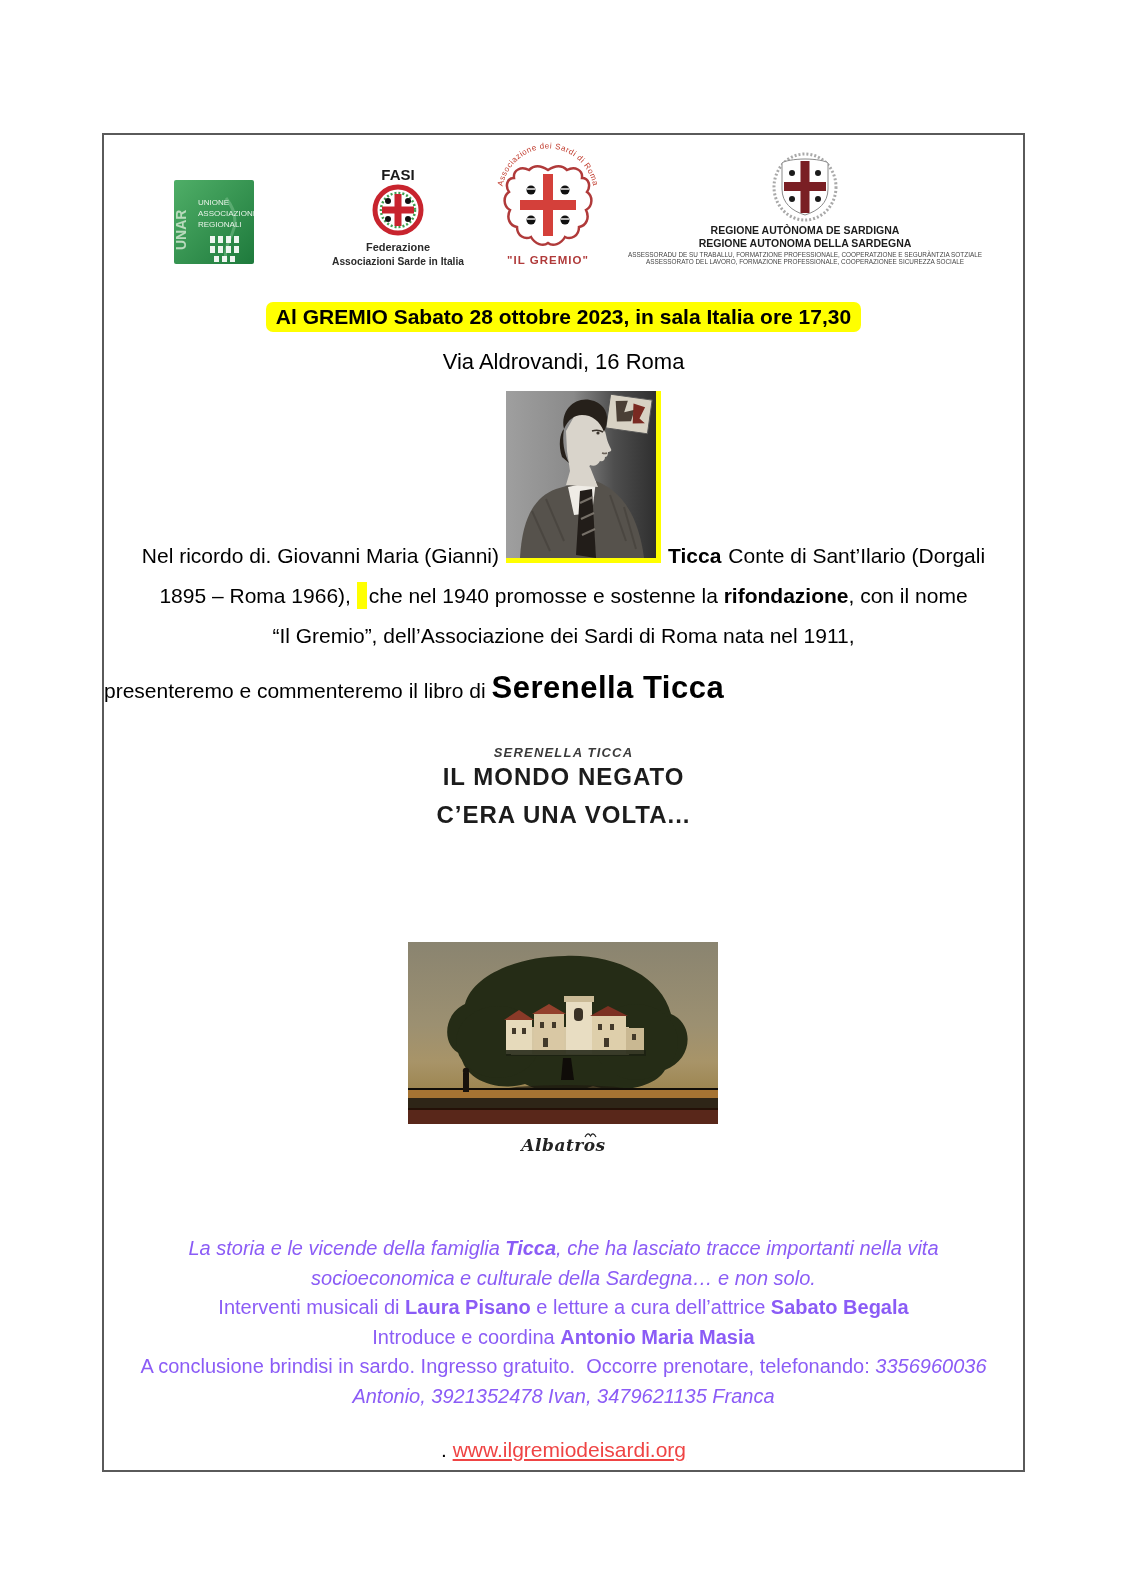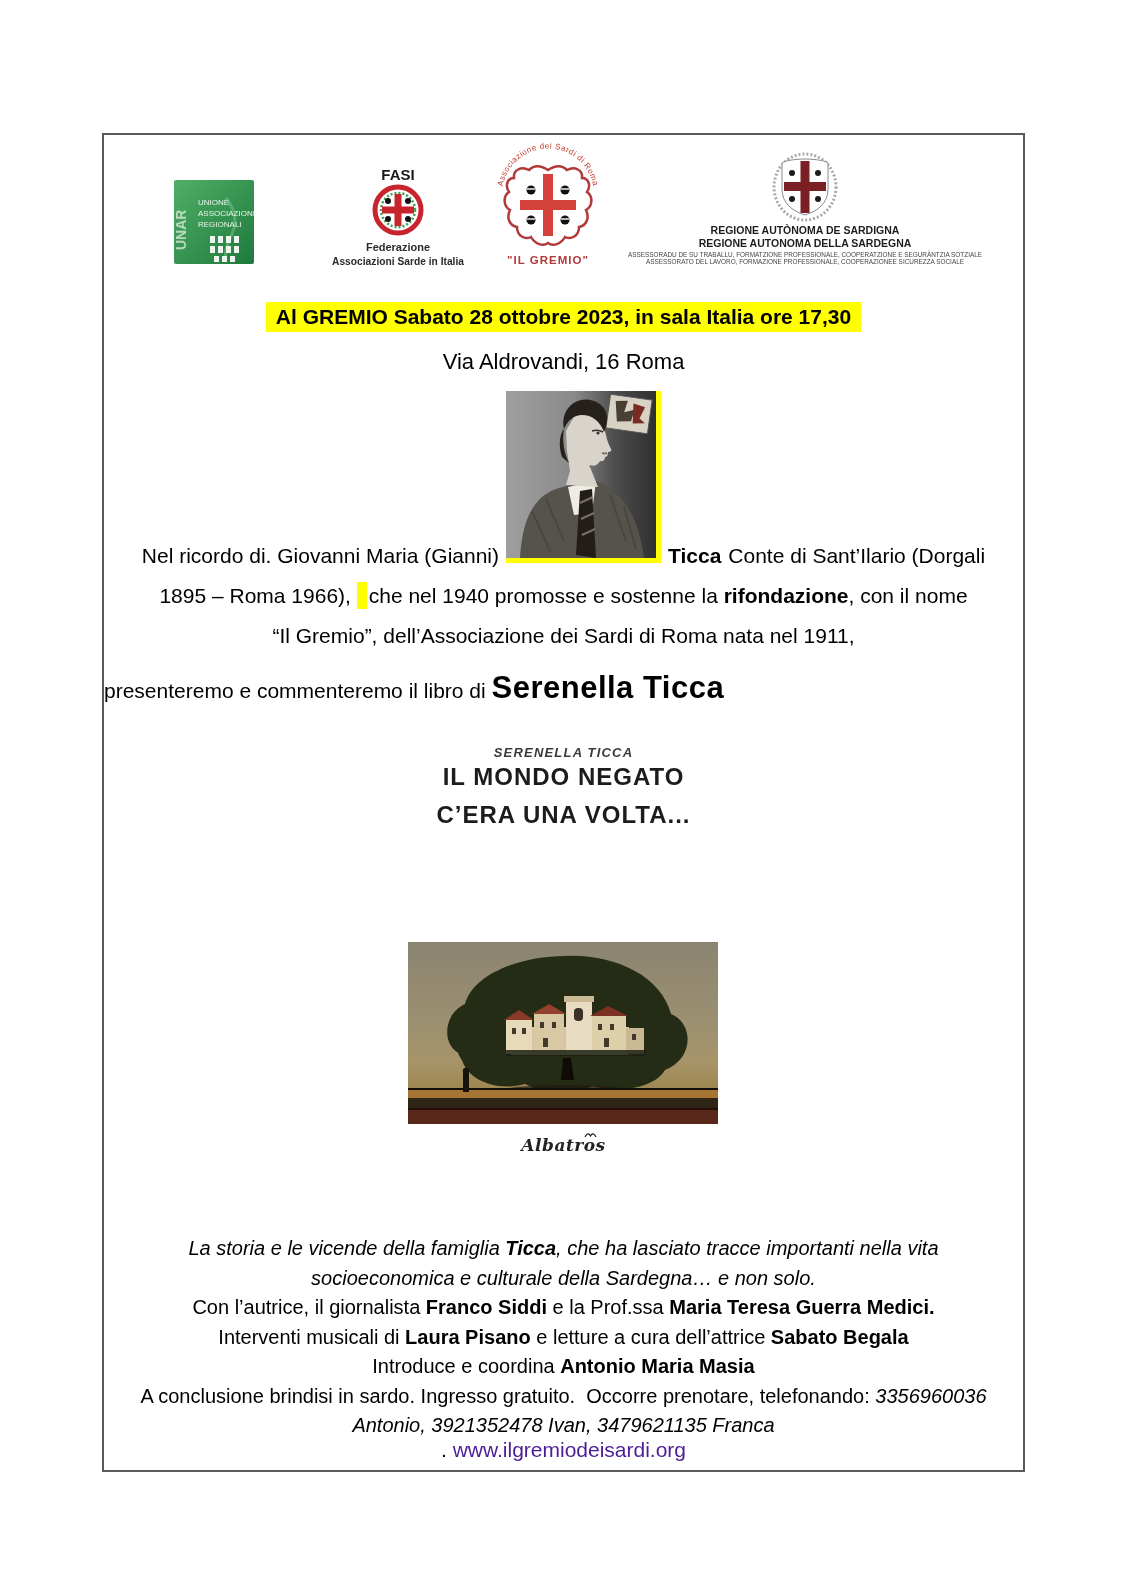--- a/index.html
+++ b/index.html
@@ -10,21 +10,21 @@
   
   .logo{position:absolute;}
   .logo-unar{left:70px;top:45px;}
   .logo-fasi{left:226px;top:30px;}
   .logo-gremio{left:383px;top:5px;}
   .logo-regione{left:516px;top:14px;}
   svg text{font-family:"Liberation Sans",sans-serif;}
 
   
   .headline-row{position:absolute;top:167px;left:0;right:0;text-align:center;}
-  .headline{display:inline-block;background:#ffff00;color:#000;font-weight:bold;font-size:21px;padding:3px 10px;}
+  .headline{display:inline-block;background:#ffff00;color:#000;font-weight:bold;font-size:21px;padding:3px 10px;border-radius:7px;}
   .address{position:absolute;top:214px;left:0;right:0;text-align:center;font-size:22px;}
 
   
   .memorial{position:absolute;top:256px;left:6px;right:6px;text-align:center;font-size:21px;line-height:40px;}
   .memorial .line1{display:flex;justify-content:center;align-items:baseline;gap:7px;white-space:nowrap;}
   .memorial b{font-weight:bold;}
   .photo{border-right:5px solid #ffff00;border-bottom:5px solid #ffff00;display:block;}
   .mark{display:inline-block;width:10px;height:27px;background:#ffff00;vertical-align:-6px;margin-right:2px;}
 
   .present{position:absolute;top:531px;left:0;right:0;text-align:left;font-size:21px;line-height:44px;}
@@ -36,27 +36,27 @@
   .book .title{font-size:24px;font-weight:bold;letter-spacing:1px;line-height:33px;color:#1c1c1c;margin-top:5px;}
 
   .painting{position:absolute;left:304px;top:807px;}
 
   .publisher{position:absolute;top:1000px;left:0;right:0;text-align:center;
              font-family:"DejaVu Serif",serif;font-weight:bold;font-size:17px;letter-spacing:.5px;color:#222;}
   .pub-wrap{position:relative;display:inline-block;font-style:italic;}
   .bird{position:absolute;right:9px;top:-4px;}
 
   
-  .details{position:absolute;top:1099px;left:8px;right:8px;text-align:center;font-size:20px;line-height:29.5px;color:#000000;}
+  .details{position:absolute;top:1099px;left:8px;right:8px;text-align:center;font-size:20px;line-height:29.5px;color:#8b5cf6;}
   .details div{white-space:nowrap;}
   .details .it{font-style:italic;}
   .details b{font-weight:bold;}
 
   .footer-link{position:absolute;top:1303px;left:0;right:0;text-align:center;font-size:21px;}
-  .footer-link a{color:#4c1d95;cursor:pointer;}
+  .footer-link a{color:#ef4444;text-decoration:underline;cursor:pointer;}
 </style>
 </head>
 <body>
 
 <div class="canvas">
   <div class="frame">
 
     <svg class="logo logo-unar" width="80" height="84" viewBox="0 0 80 84" xmlns="http://www.w3.org/2000/svg">
       <defs>
         <linearGradient id="unarGrad" x1="0" y1="0" x2="1" y2="1">
@@ -274,21 +274,20 @@
         <svg class="bird" width="13" height="8" viewBox="0 0 13 8">
           <path d="M1,6 C3,2 5,2 6.5,5 C8,2 10,2 12,6" stroke="#222" stroke-width="1.2" fill="none"></path>
         </svg>
         <span>Albatros</span>
       </span>
     </div>
 
     <div class="details">
       <div class="it"><span>La storia e le vicende della famiglia </span><b>Ticca</b><span>, che ha lasciato tracce importanti nella vita</span></div>
       <div class="it">socioeconomica e culturale della Sardegna… e non solo.</div>
-      <div><span>Con l’autrice, il giornalista </span><b>Franco Siddi</b><span> e la Prof.ssa </span><b>Maria Teresa Guerra Medici.</b></div>
       <div><span>Interventi musicali di </span><b>Laura Pisano</b><span> e letture a cura dell’attrice </span><b>Sabato Begala</b></div>
       <div><span>Introduce e coordina </span><b>Antonio Maria Masia</b></div>
       <div><span>A conclusione brindisi in sardo. Ingresso gratuito.&nbsp; Occorre prenotare, telefonando: </span><span class="it">3356960036</span></div>
       <div class="it">Antonio, 3921352478 Ivan, 3479621135 Franca</div>
     </div>
 
     <div class="footer-link">
       <span>. </span><a>www.ilgremiodeisardi.org</a>
     </div>
 

